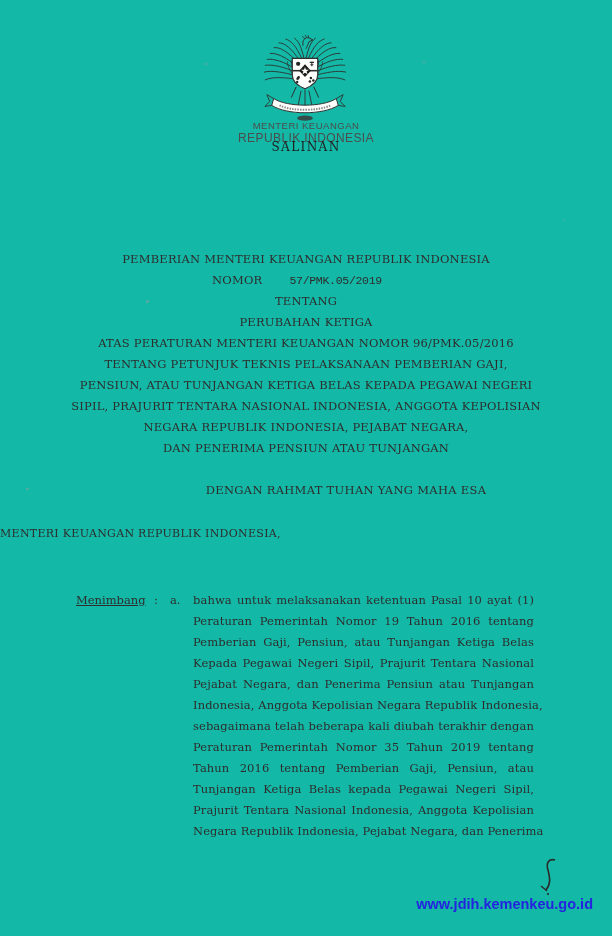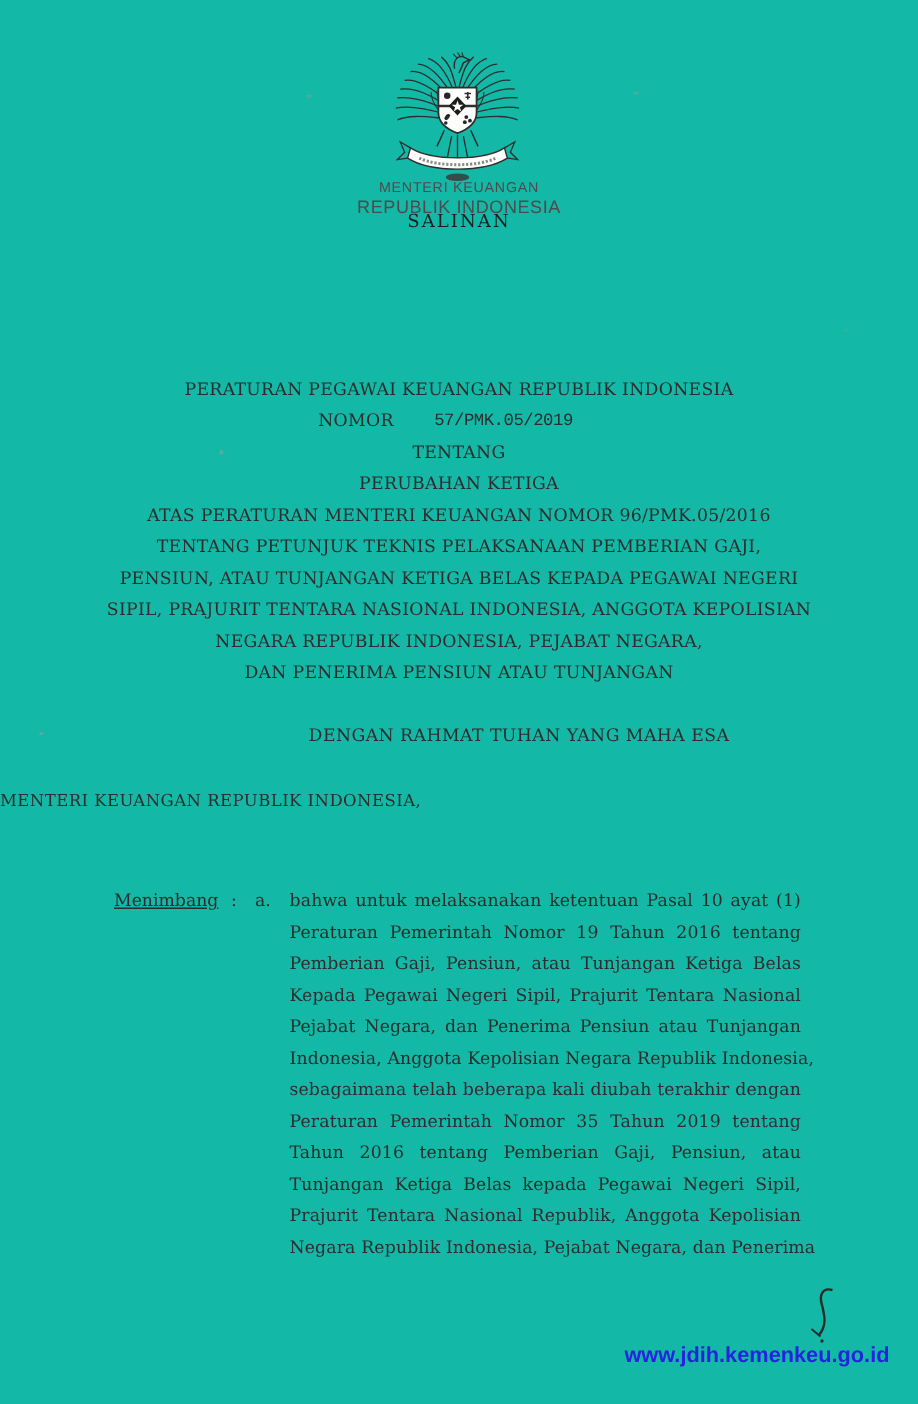--- a/index.html
+++ b/index.html
@@ -119,21 +119,21 @@
     <path d="M76,66 L83,62 L80,69 L85,74 L78,73" stroke-width=".9"></path>
     <path d="M18,73 C30,79 58,79 70,73" stroke="#8a8a8a" stroke-width="2" stroke-dasharray="1.5 1.2"></path>
     <ellipse cx="44" cy="86" rx="8" ry="2.6" fill="#3a3a3a" stroke="none" opacity=".85"></ellipse>
   </svg>
 
   <div class="ministry1">MENTERI KEUANGAN</div>
   <div class="ministry2">REPUBLIK INDONESIA</div>
   <div class="salinan">SALINAN</div>
 
   <div class="title-block">
-    <div class="tline">PERATURAN PEGAWAI KEUANGAN REPUBLIK INDONESIA</div>
+    <div class="tline">PEMBERIAN MENTERI KEUANGAN REPUBLIK INDONESIA</div>
     <div class="nomor-row">
       <span class="nomor-label">NOMOR</span>
       <span class="nomor-value">57/PMK.05/2019</span>
     </div>
     <div>
         <div class="tline">TENTANG</div>
         <div class="tline">PERUBAHAN KETIGA</div>
         <div class="tline">ATAS  PERATURAN MENTERI KEUANGAN NOMOR 96/PMK.05/2016</div>
         <div class="tline">TENTANG PETUNJUK TEKNIS PELAKSANAAN PEMBERIAN GAJI,</div>
         <div class="tline">PENSIUN, ATAU TUNJANGAN KETIGA BELAS KEPADA PEGAWAI NEGERI</div>
@@ -153,21 +153,21 @@
       <div class="pline">bahwa untuk melaksanakan ketentuan Pasal 10 ayat (1)</div>
       <div class="pline">Peraturan Pemerintah Nomor 19 Tahun 2016 tentang</div>
       <div class="pline">Pemberian Gaji, Pensiun, atau Tunjangan Ketiga Belas</div>
       <div class="pline">Kepada Pegawai Negeri Sipil, Prajurit Tentara Nasional</div>
       <div class="pline">Pejabat Negara, dan Penerima Pensiun atau Tunjangan</div>
       <div class="pline">Indonesia, Anggota Kepolisian Negara Republik Indonesia,</div>
       <div class="pline">sebagaimana telah beberapa kali diubah terakhir dengan</div>
       <div class="pline">Peraturan  Pemerintah Nomor 35 Tahun 2019 tentang</div>
       <div class="pline">Tahun 2016 tentang Pemberian Gaji, Pensiun, atau</div>
       <div class="pline">Tunjangan Ketiga Belas kepada Pegawai Negeri Sipil,</div>
-      <div class="pline">Prajurit Tentara Nasional Republik, Anggota Kepolisian</div>
+      <div class="pline">Prajurit Tentara Nasional Indonesia, Anggota Kepolisian</div>
       <div class="pline">Negara Republik Indonesia, Pejabat Negara, dan Penerima</div>
     </div>
 
   <svg class="paraf" viewBox="0 0 30 42" fill="none" stroke="#2a2a2a">
     <path d="M19,3 C12,1 10,7 12,13 C14,21 15,27 10,33" stroke-width="1.6"></path>
     <path d="M5,29 L11,34" stroke-width="1.3"></path>
     <circle cx="12" cy="37" r="1.1" fill="#2a2a2a" stroke="none"></circle>
   </svg>
 
   <a class="watermark" href="#" style="color: rgb(36, 36, 223);">www.jdih.kemenkeu.go.id</a>

